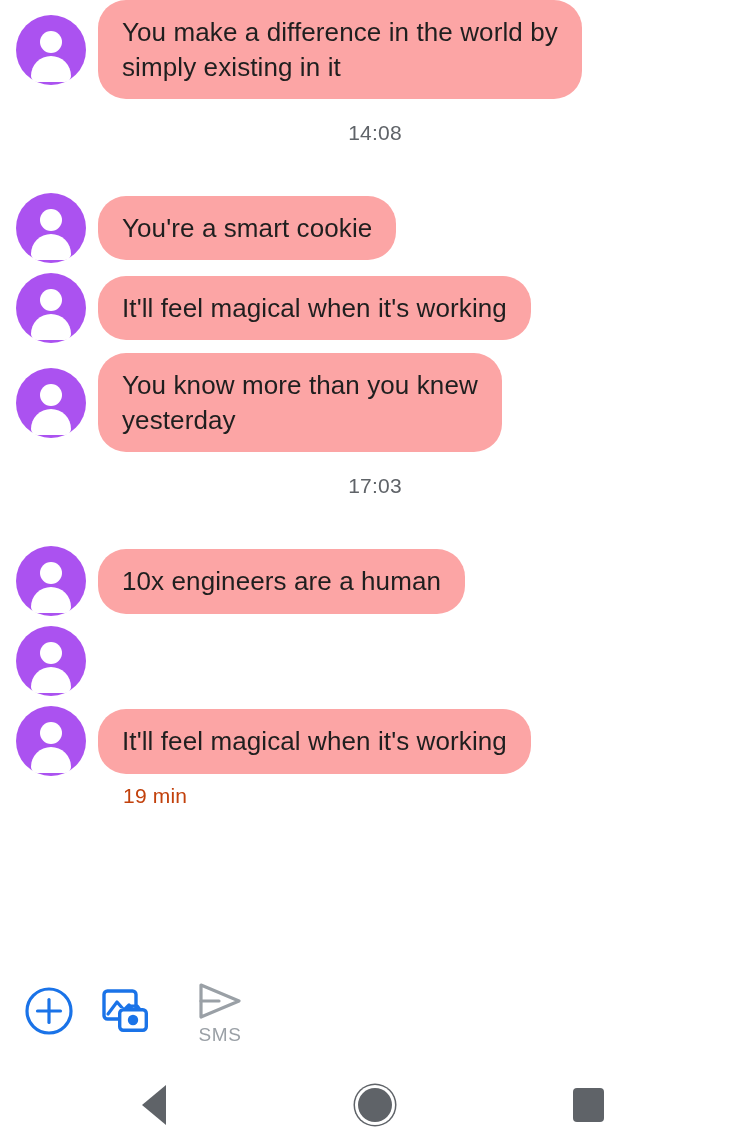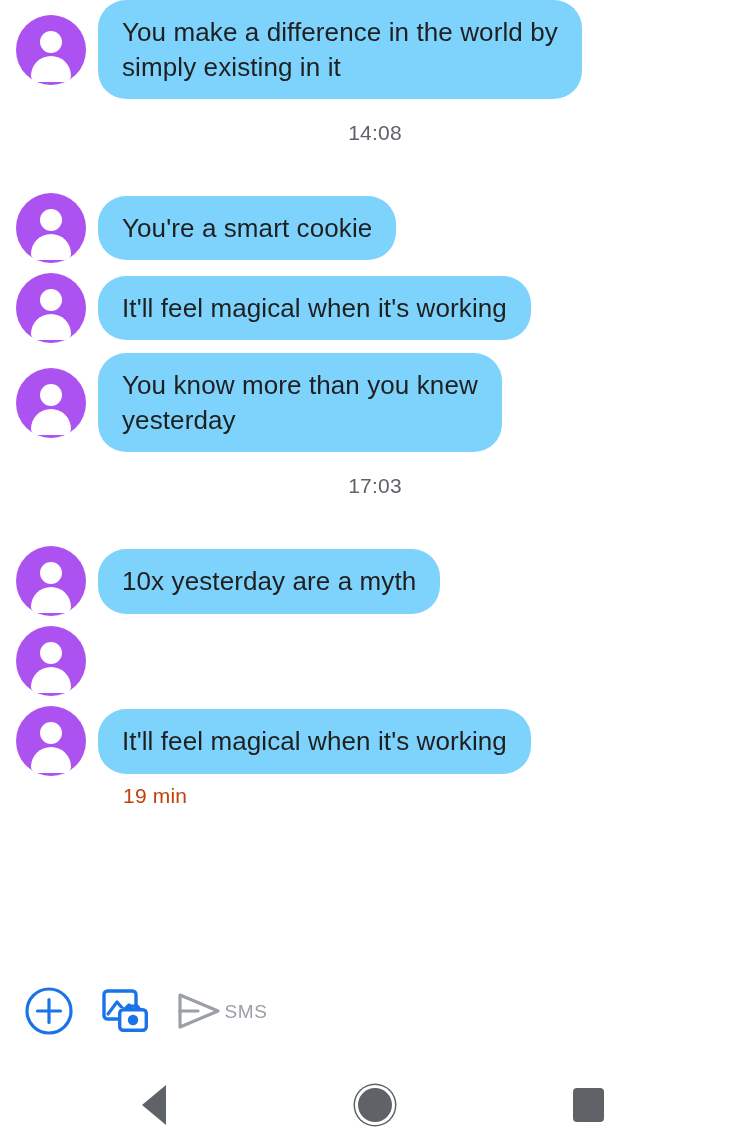--- a/index.html
+++ b/index.html
@@ -54,21 +54,21 @@
     content:"";
     position:absolute;
     left:50%; top:41px;
     transform:translateX(-50%);
     width:40px; height:26px;
     border-radius:20px 20px 6px 6px;
     background:#ffffff;
   }
 
   .bubble {
-    background:#7dd3fc;
+    background:#fca5a5;
     color:#1f1f1f;
     border-radius:28px;
     padding:15px 24px;
     font-size:26px;
     line-height:1.33;
     max-width:566px;
     white-space:pre-wrap;
     letter-spacing:0.1px;
   }
 
@@ -124,21 +124,21 @@
     font-size:26px;
     color:#80868b;
     letter-spacing:0.1px;
   }
   .emoji-btn { width:46px; height:46px; margin-right:6px; }
 
   .send-btn {
     flex:0 0 auto;
     width:80px;
     display:flex;
-    flex-direction:row;
+    flex-direction:column;
     align-items:center;
     justify-content:center;
     margin-left:6px;
   }
   .send-label {
     font-size:19px;
     color:#9aa0a6;
     letter-spacing:0.6px;
     margin-top:-2px;
   }
@@ -205,21 +205,21 @@
       </div>
       <div class="msg-row">
         <div class="avatar"></div>
         <div class="bubble">You know more than you knew
 yesterday</div>
       </div>
       <div class="timestamp-center">17:03</div>
       <div class="group-gap"></div>
       <div class="msg-row">
         <div class="avatar"></div>
-        <div class="bubble">10x yesterday are a myth</div>
+        <div class="bubble">10x engineers are a human</div>
       </div>
       <div class="msg-row">
         <div class="avatar"></div>
       </div>
       <div class="msg-row">
         <div class="avatar"></div>
         <div class="bubble">It'll feel magical when it's working</div>
       </div>
       <div class="timestamp-left">19 min</div>
     </div>

